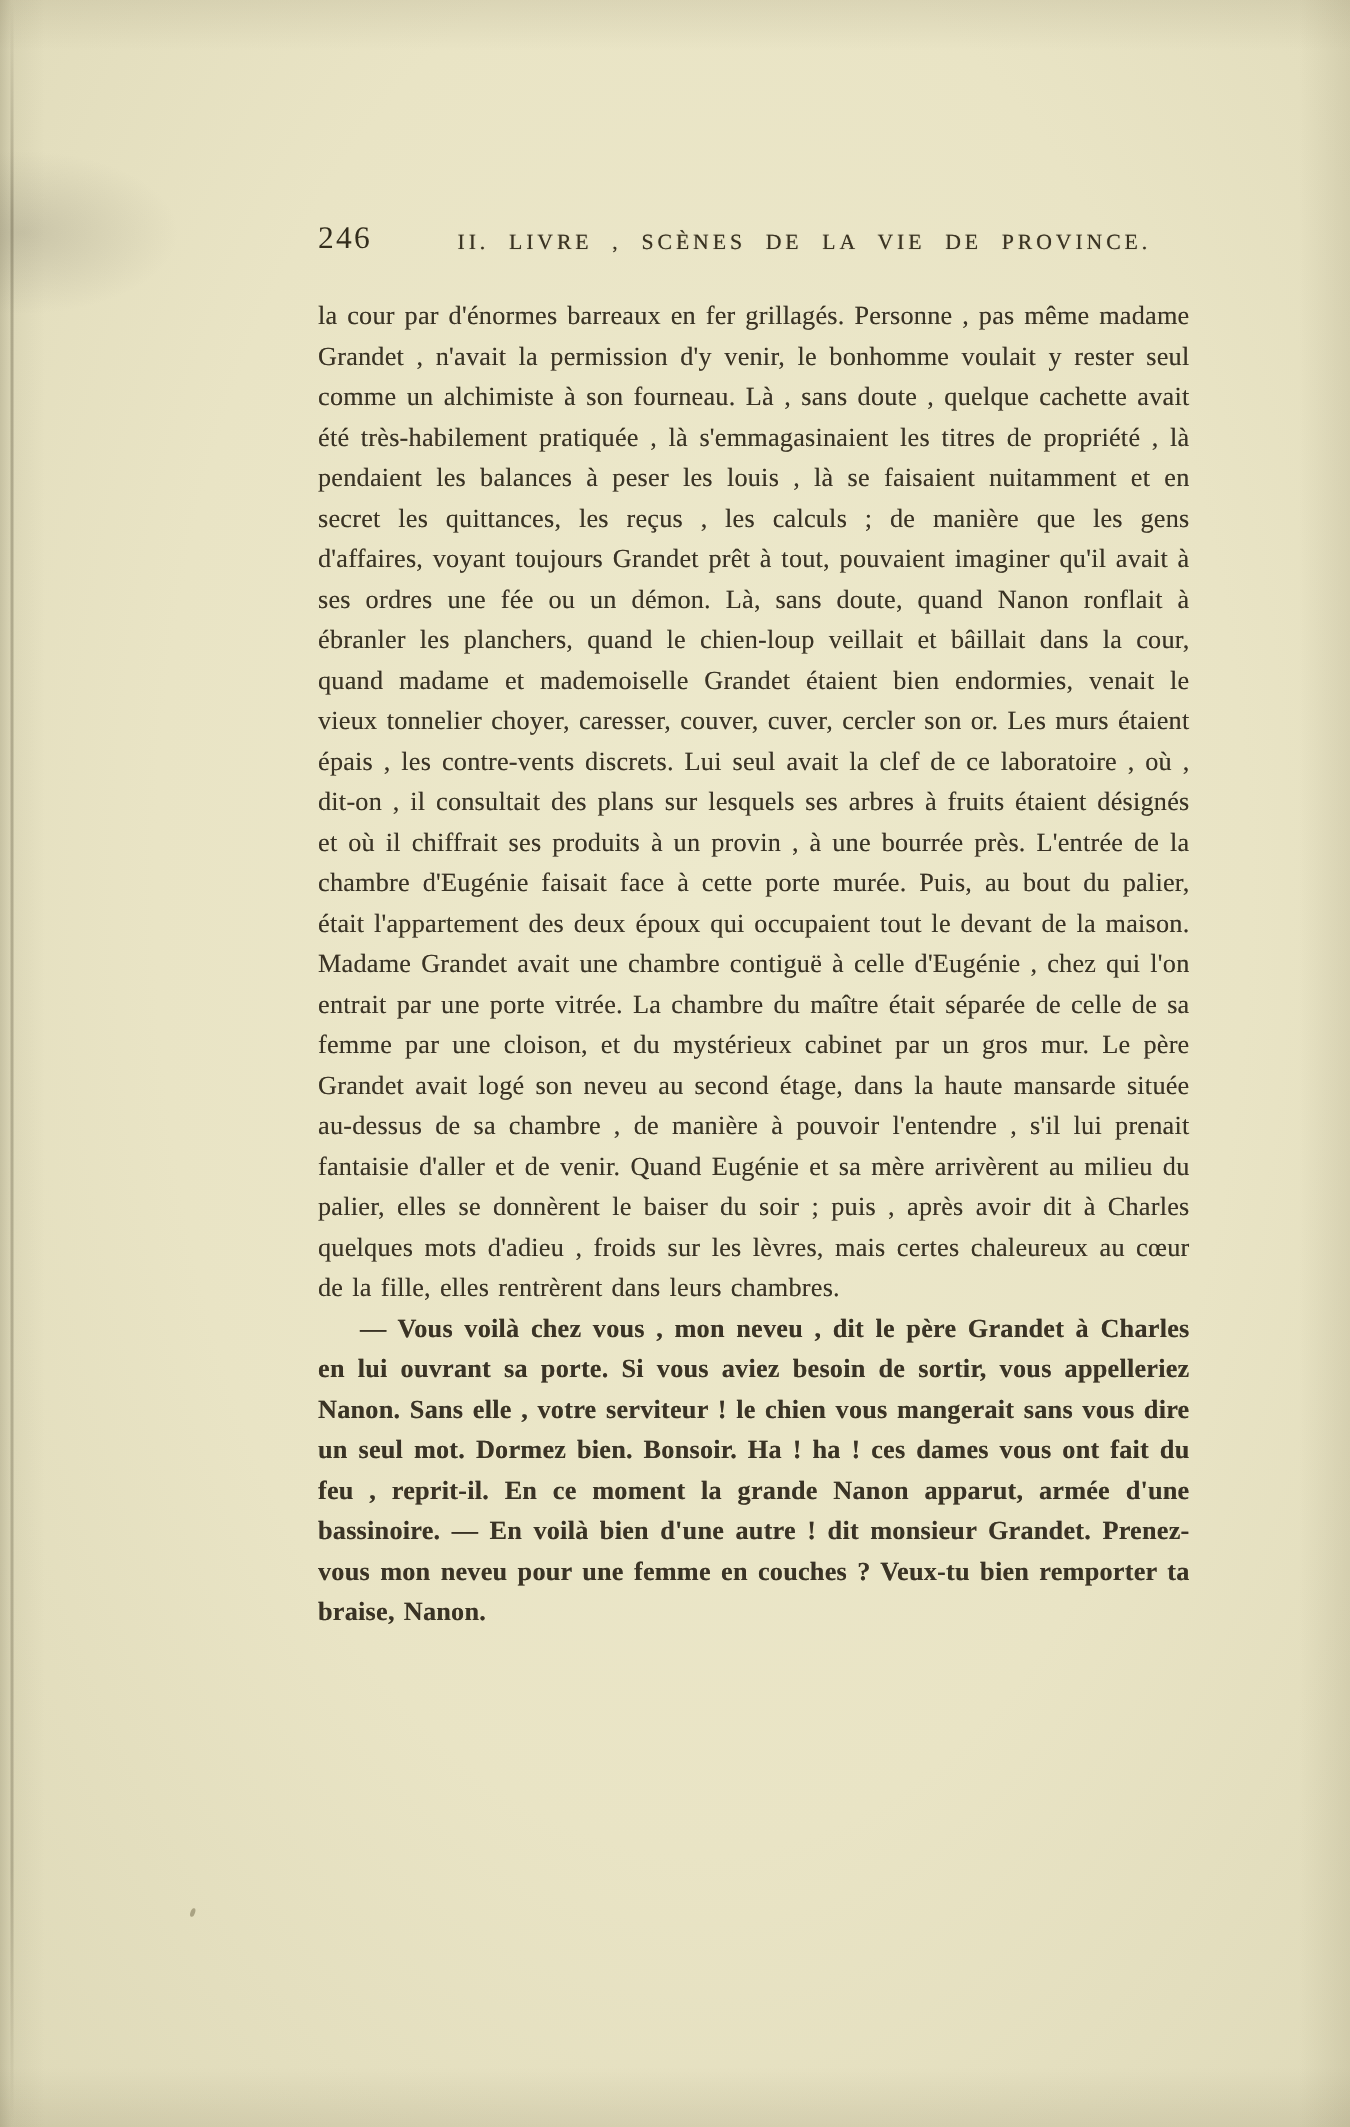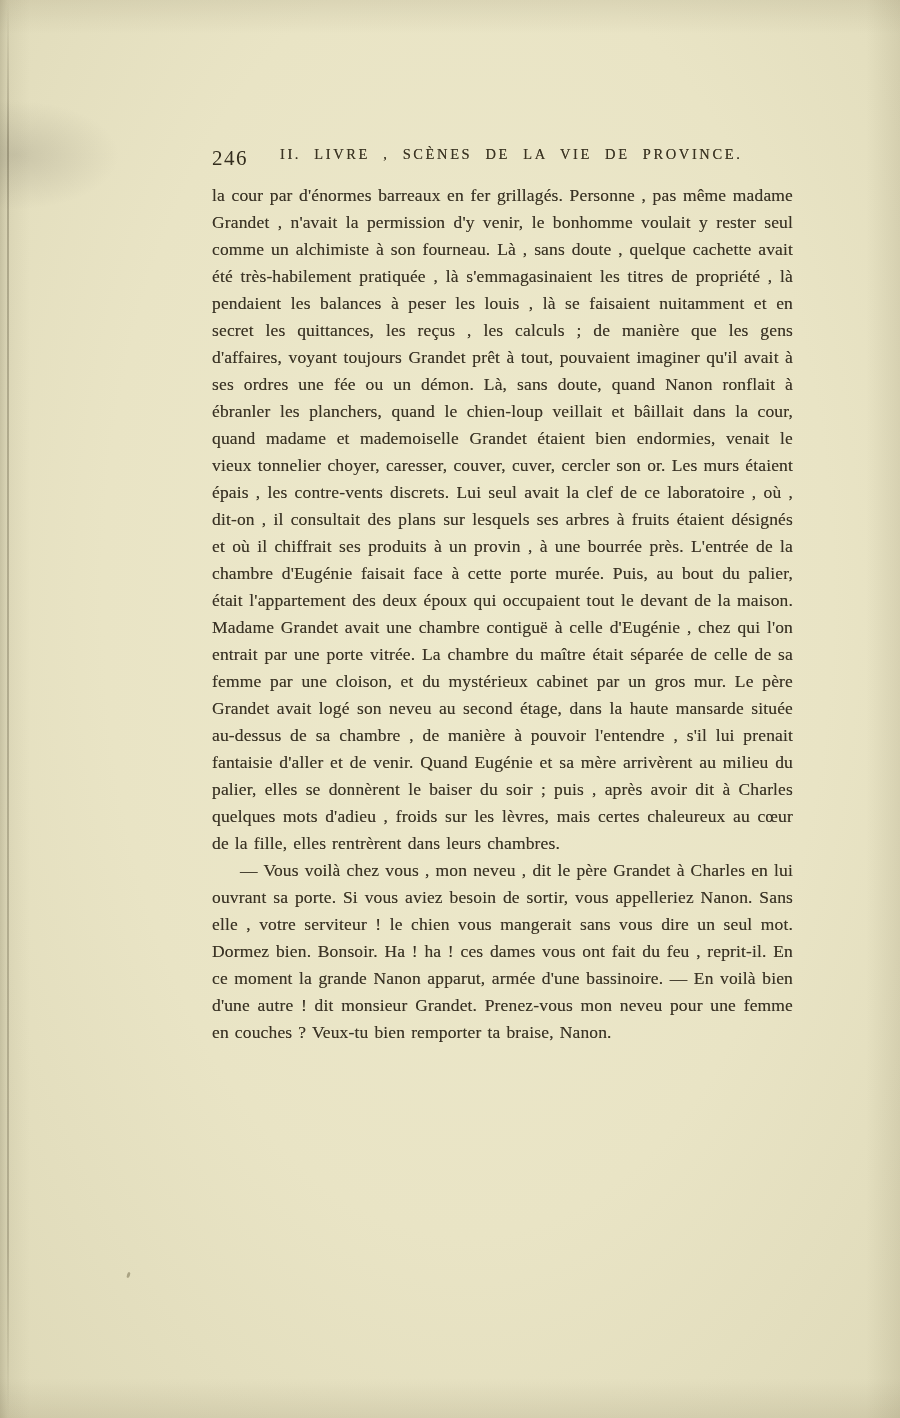--- a/index.html
+++ b/index.html
@@ -47,52 +47,53 @@
   }
   .text-block {
     position: absolute;
     left: 212px;
     top: 146px;
     width: 581px;
     color: #36301f;
   }
   .header {
     display: flex;
-    align-items: flex-start;
+    align-items: flex-end;
     white-space: nowrap;
   }
   .pagenum {
     font-size: 21px;
     letter-spacing: 1.5px;
     color: #332d1d;
   }
   .title {
-    margin-left: 32px;
+    margin-left: 57px;
     font-size: 14.5px;
     letter-spacing: 2.6px;
     word-spacing: 7px;
     color: #3a3322;
     text-shadow: 0 0 0.5px rgba(58,51,34,0.65);
     font-family: Liberation Serif, serif;
   }
   .body {
-    margin-top: 11px;
+    margin-top: 26px;
   }
   .body p {
     margin: 0;
     font-size: 17.5px;
     line-height: 27px;
     text-align: justify;
     word-spacing: 1.5px;
     letter-spacing: 0.15px;
     color: #3a3325;
     text-shadow: 0 0 0.4px rgba(58,51,37,0.55);
   }
   .body p.indent {
     text-indent: 28px;
+    font-weight: bold;
   }
   .speck {
     position: absolute;
     left: 127px;
     top: 1272px;
     width: 3px;
     height: 6px;
     border-radius: 50%;
     background: rgba(100,90,60,0.45);
     transform: rotate(20deg);

